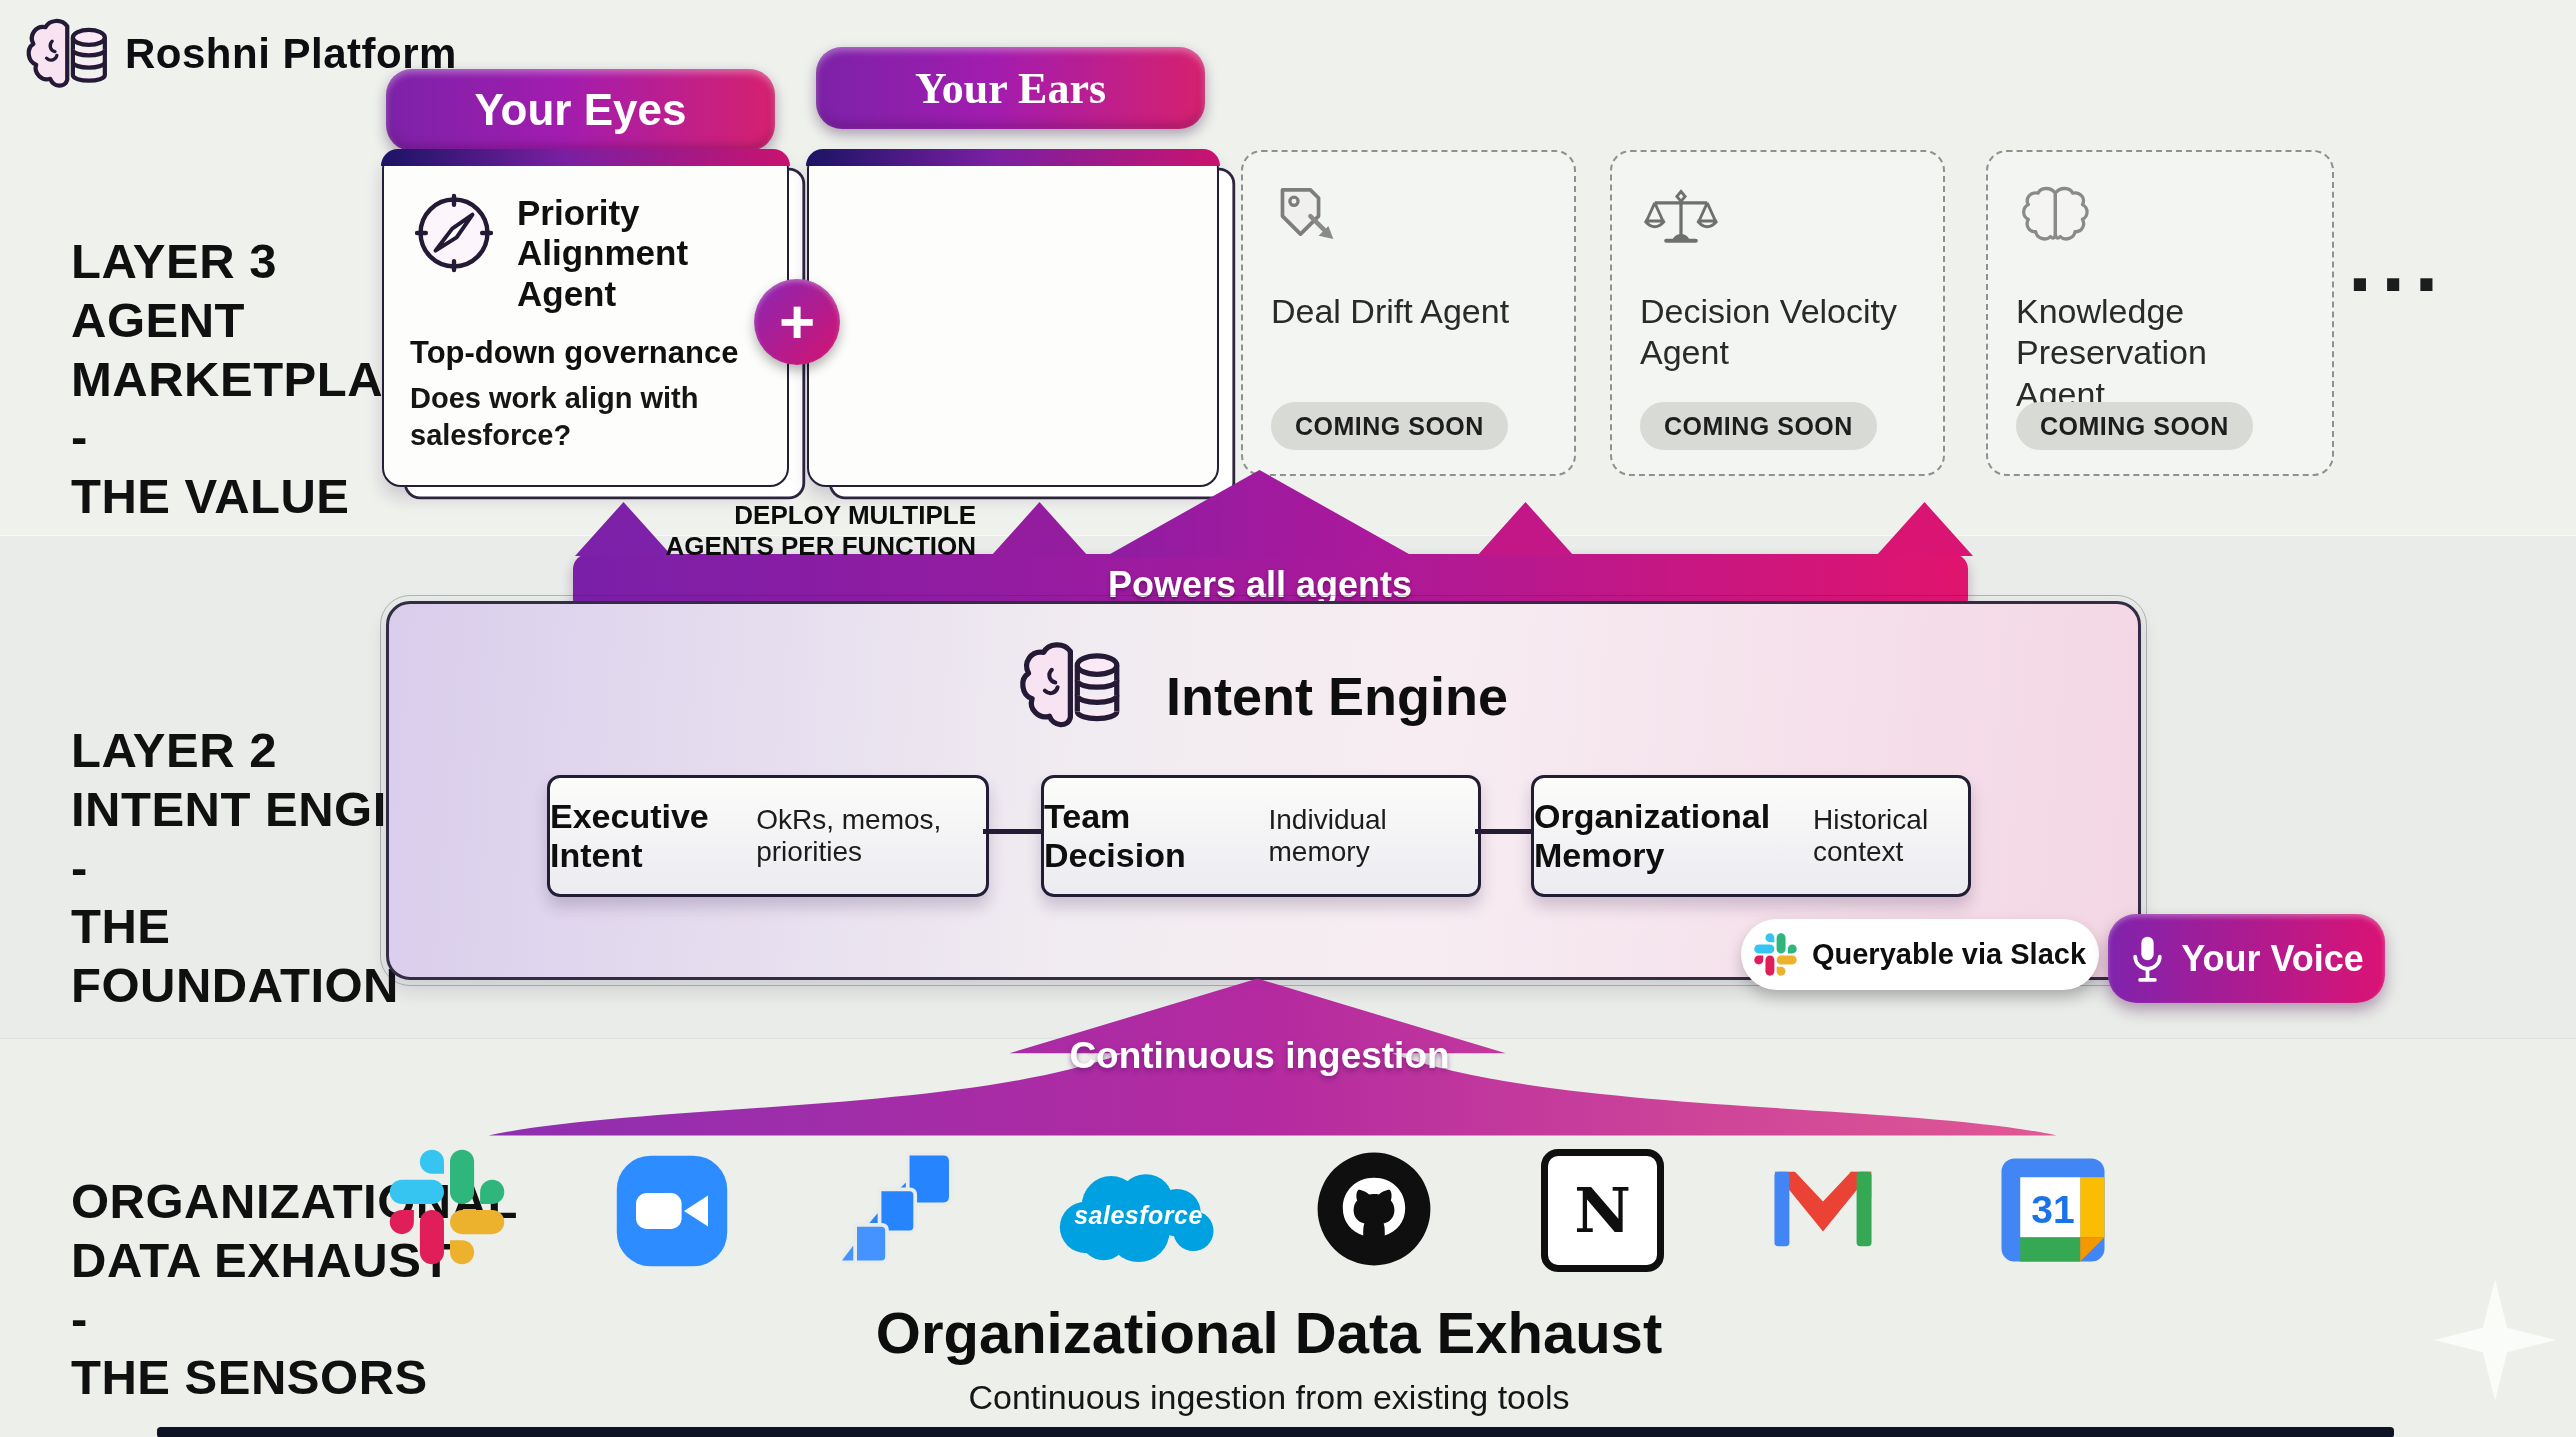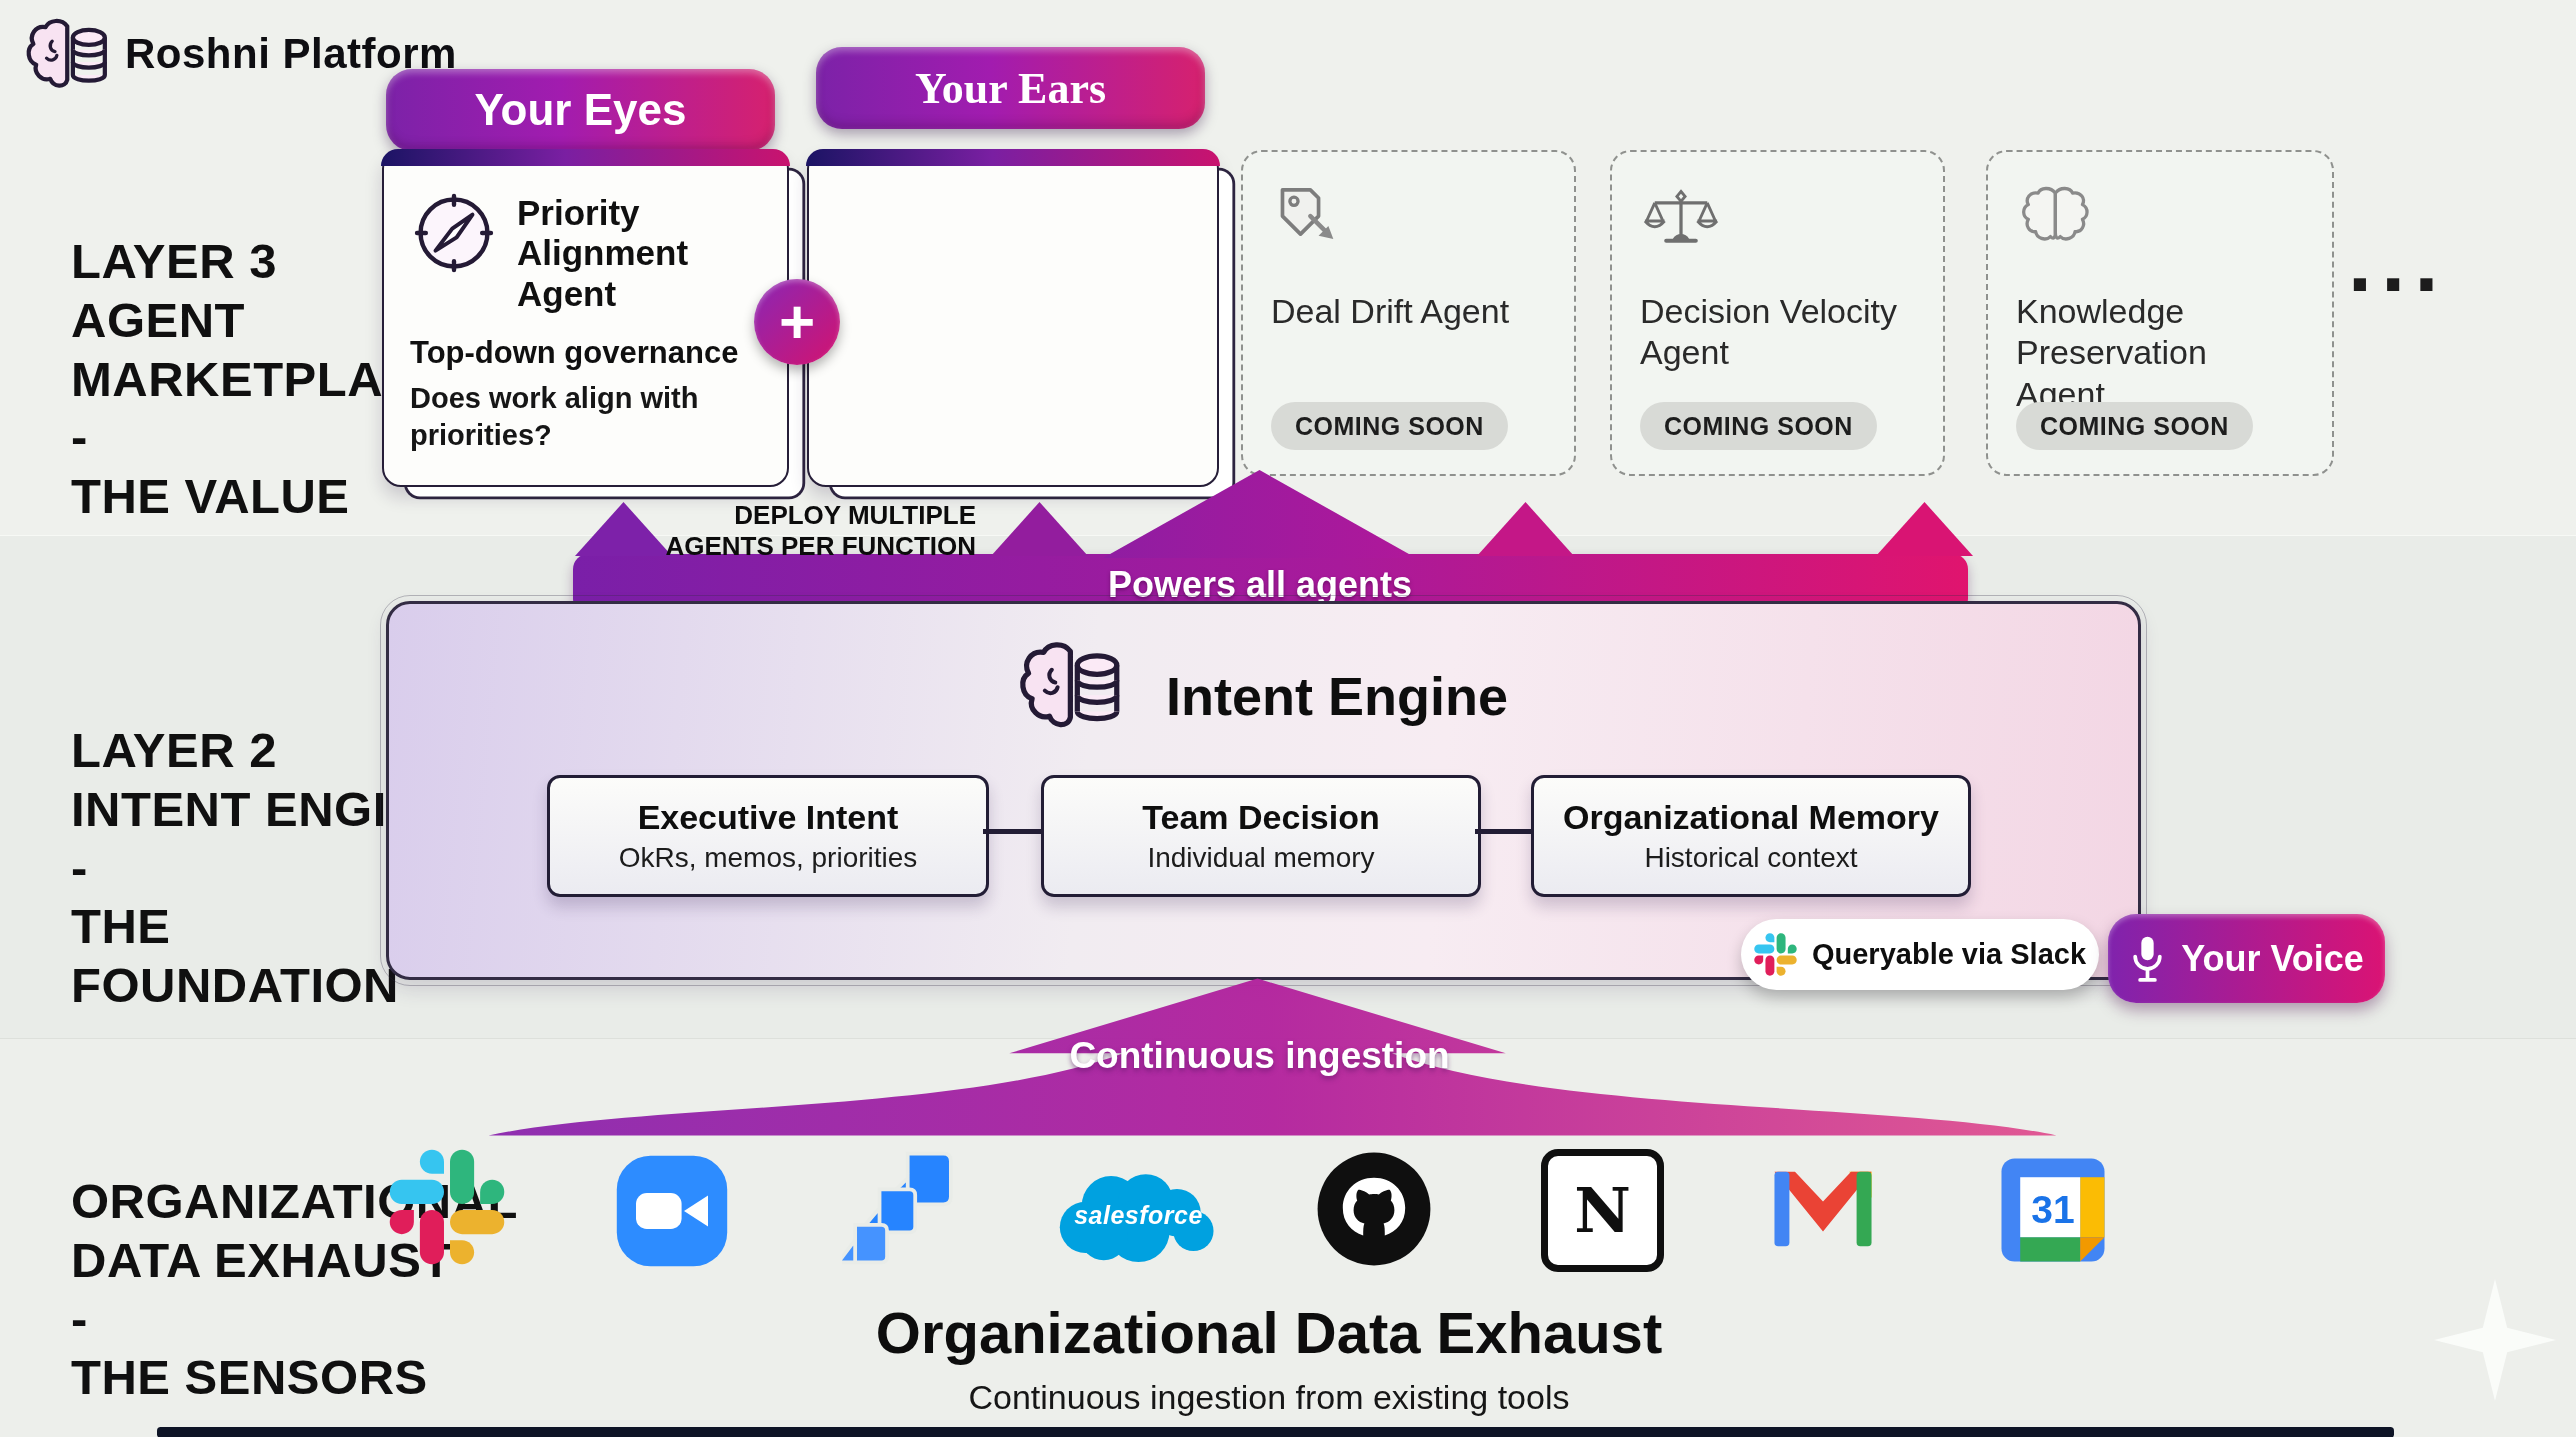--- a/index.html
+++ b/index.html
@@ -77,21 +77,21 @@
   .deploy-note{left:661px;top:500px;width:315px;text-align:right;font-size:26px;font-weight:800;line-height:1.18;color:#0c0c0c;}
 
   
   .engine-box{left:386px;top:601px;width:1749px;height:373px;border:3.7px solid #332c44;border-radius:24px;
     background:linear-gradient(95deg,#d9cdec,#f1ecf1 40%,#f7ecf2 60%,#f3d6e4);
     outline:1.9px solid rgba(51,44,68,.3);outline-offset:5.6px;
     box-shadow:0 9.4px 19px rgba(60,40,90,.15);}
   .engine-icon{left:1017px;top:635px;width:116px;height:116px;}
   .engine-title{left:1166px;top:665px;font-size:54px;font-weight:800;color:#0e0e0e;}
   .module{top:775px;height:116px;border:3.7px solid #221d35;border-radius:13px;
-    background:linear-gradient(180deg,#fcfcfa,#ebebf1);display:flex;flex-direction:column;align-items:center;justify-content:center;gap:5.6px;
+    background:linear-gradient(180deg,#fcfcfa,#ebebf1);display:flex;flex-direction:row;align-items:center;justify-content:center;gap:5.6px;
     box-shadow:0 9.4px 15px rgba(50,30,80,.2);}
   .mod1{left:547px;width:436px;}
   .mod2{left:1041px;width:434px;}
   .mod3{left:1531px;width:434px;}
   .module .m-title{font-size:34px;font-weight:800;color:#0e0e0e;}
   .module .m-sub{font-size:28px;font-weight:500;color:#1c1c1c;}
   .connector{top:829px;height:4.7px;background:#221d35;}
   .con1{left:983px;width:58px;}
   .con2{left:1475px;width:56px;}
 
@@ -258,21 +258,21 @@
 <div class="abs agent-card card1">
   <div class="topbar"></div>
   <div class="card-body">
     <div class="card-head">
       <svg class="card-icon" viewBox="0 0 94 94" width="88" height="88">
           <use href="#sym-compass"></use>
         </svg>
       <div class="card-title">Priority Alignment Agent</div>
     </div>
     <div class="card-sub">Top-down governance</div>
-    <div class="card-desc">Does work align with priorities?</div>
+    <div class="card-desc">Does work align with salesforce?</div>
   </div>
 </div>
 <div class="abs agent-card card2">
   <div class="topbar"></div>
 </div>
 <div class="abs plus-badge">+</div>
 
 <div class="abs soon-card soon1">
   <div class="soon-inner">
     <svg class="soon-icon" viewBox="0 0 88 88" width="82" height="82">

